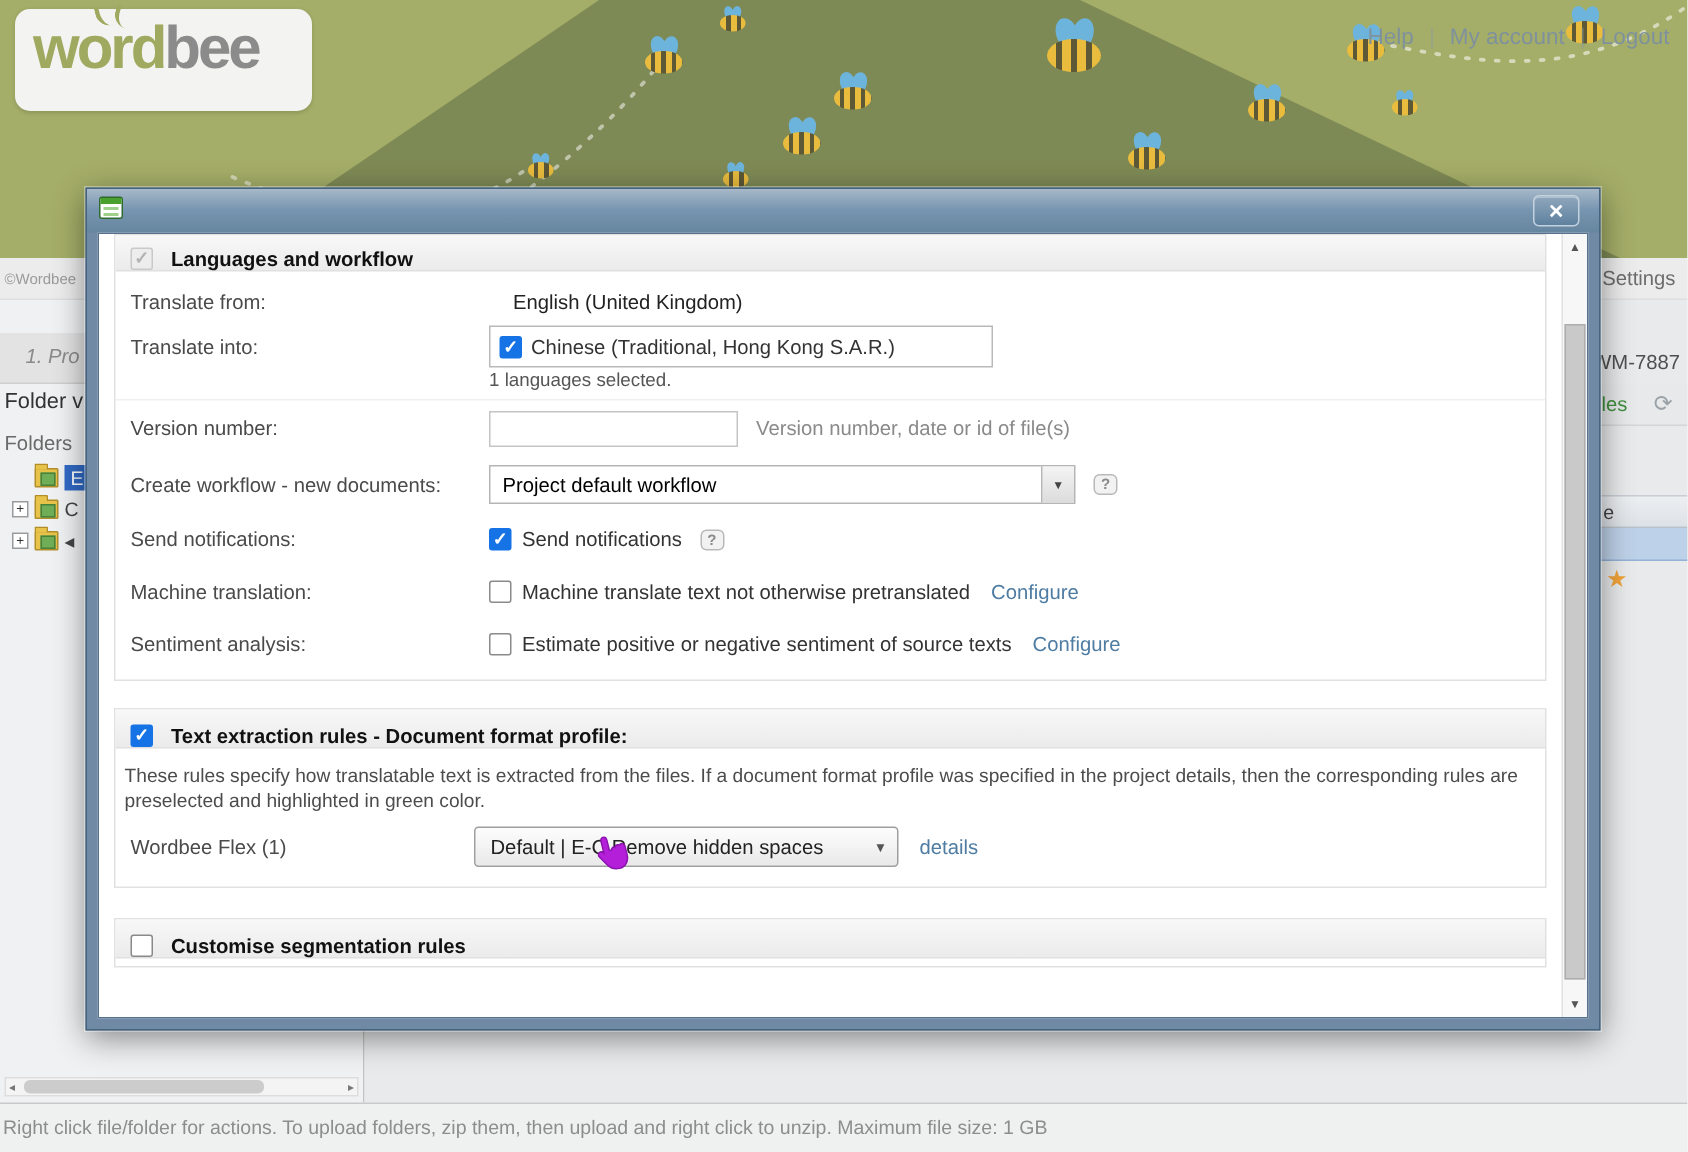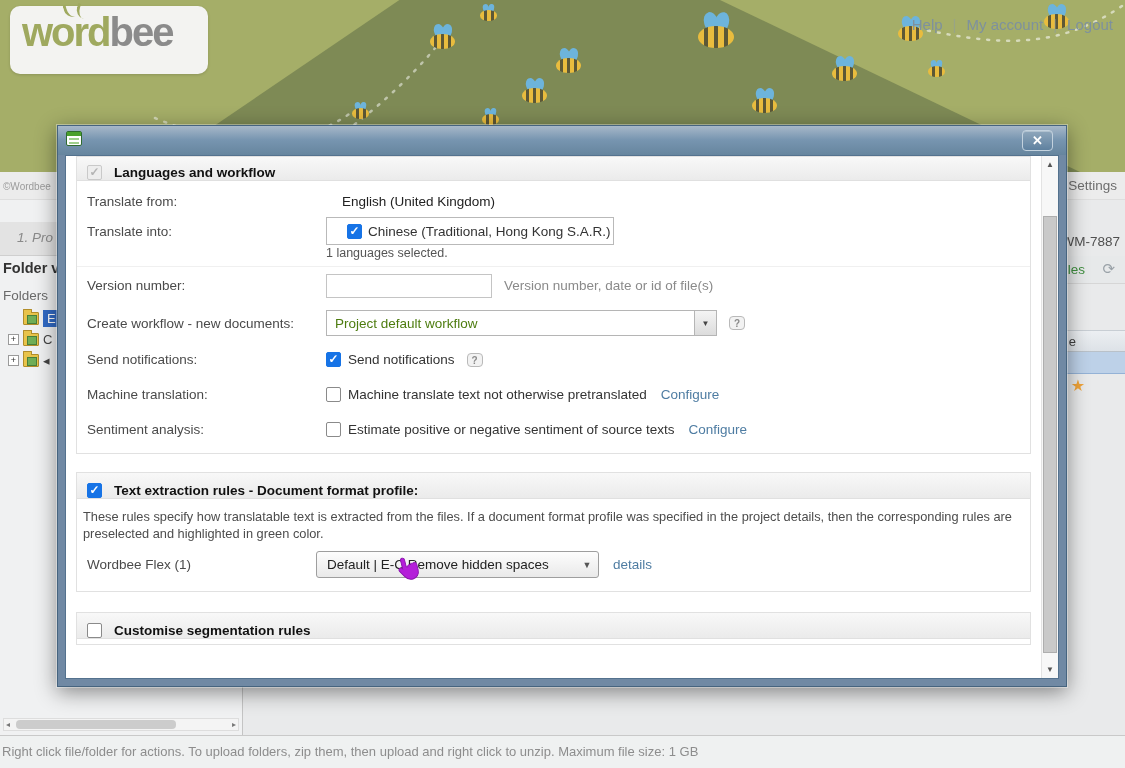--- a/index.html
+++ b/index.html
@@ -34,21 +34,21 @@
   .bee .w2 { left:46%; transform:rotate(14deg); }
   .bee.s { width:17px; height:17px; } .bee.m { width:25px; height:25px; } .bee.l { width:36px; height:36px; }
   
   .substrip { position:absolute; left:0; top:172px; width:1125px; height:28px; background:#ececec; border-bottom:1px solid #dedede; }
   .copyright { position:absolute; left:3px; top:9px; font-size:10px; color:#9b9b9b; }
   .settings-link { position:absolute; right:8px; top:6px; font-size:13.5px; color:#6d6d6d; cursor:pointer; }
   
   .left-panel { position:absolute; left:0; top:200px; width:243px; bottom:33px; background:#f0f1f2; border-right:1px solid #c4c4c4; }
   .tab-strip { position:absolute; left:0; right:0; top:22px; height:34px; background:#e3e3e3; border-bottom:1px solid #cfcfcf; }
   .tab-label { position:absolute; left:17px; top:8px; font-size:13.5px; color:#8a8a8a;font-style:italic; }
-  .panel-title { position:absolute; left:3px; top:60px; font-size:14.5px; font-weight:bold; color:#333; }
+  .panel-title { position:absolute; left:3px; top:60px; font-size:14.5px; font-weight:normal; color:#333; }
   .folders-label { position:absolute; left:3px; top:88px; font-size:13.5px; color:#6a6a6a; }
   .tree { position:absolute; left:0; top:108px; right:0; }
   .tree-row { display:flex; align-items:center; height:21px; font-size:13px; color:#444; }
   .expander { width:11px; height:11px; border:1px solid #9a9a9a; background:#fff; font-size:9px; line-height:9px; text-align:center; color:#333; margin:0 4px 0 8px; }
   .no-exp { width:23px; }
   .folder-ico { position:relative; width:16px; height:13px; background:#e8c34a; border:1px solid #b28e2b; border-radius:1px; margin-right:4px; }
   .folder-ico::before { content:""; position:absolute; left:-1px; top:-4px; width:7px; height:3px; background:#e8c34a; border:1px solid #b28e2b; border-bottom:none; border-radius:1px 1px 0 0; }
   .folder-ico::after { content:""; position:absolute; right:1px; top:2px; width:8px; height:7px; background:#6fae57; border:1px solid #49803a; }
   .tree-label.selected { background:#316ac5; color:#fff; padding:1px 4px; }
   .hscroll { position:absolute; left:3px; right:3px; bottom:4px; height:13px; background:#f4f4f4; border:1px solid #dddddd; }
@@ -98,28 +98,28 @@
   .cb.checked { background:#1673e6; border-color:#1673e6; }
   .cb.checked::after { content:"✓"; position:absolute; left:1.5px; top:-1px; color:#fff; font-size:12px; font-weight:bold; }
   .cb.discheck { background:#ededed; border-color:#c9c9c9; cursor:default; }
   .cb.discheck::after { content:"✓"; position:absolute; left:1.5px; top:-1px; color:#b3b3b3; font-size:12px; font-weight:bold; }
   
   .frow { display:flex; align-items:center; padding-left:10px; }
   .flabel { width:239px; color:#4a4a4a; flex:0 0 auto; }
   .fvalue { color:#222; }
   .row-tf { min-height:34px; padding-top:6px;gap:16px; }
   .row-ti { align-items:flex-start; padding-top:2px; }
-  .lang-box { width:288px; height:28px; border:1px solid #b9b9b9; display:flex; align-items:center; gap:6px; padding-left:20px;text-align:center; }
+  .lang-box { width:336px; height:28px; border:1px solid #b9b9b9; display:flex; align-items:center; gap:6px; padding-left:6px;text-align:center; }
   .lang-summary { font-size:12.5px; color:#555; margin-top:1px; }
   .row-version { min-height:38px; border-top:1px solid #f0f0f0; margin-top:6px; }
   .txt-input { width:166px; height:24px; border:1px solid #c4c4c4; font-size:13px; padding:0 5px; font-family:"Liberation Sans", sans-serif; }
   .hint { color:#8a8a8a; margin-left:12px; }
   .row-wf { min-height:38px; }
   .select { height:26px; border:1px solid #b5b5b5; display:flex; align-items:center; background:#fff; cursor:pointer; }
-  .select .sel-text { flex:1; padding:0 8px; color:#4d7c0f; white-space:nowrap; overflow:hidden; }
+  .select .sel-text { flex:1; padding:0 8px; color:#000000; white-space:nowrap; overflow:hidden; }
   .select .sel-arrow { width:22px; align-self:stretch; background:linear-gradient(#f4f4f4,#dcdcdc); border-left:1px solid #b5b5b5; text-align:center; font-size:8px; color:#444; line-height:25px; }
   .wf-select { width:391px; }
   .help-ico { width:16px; height:14px; border:1px solid #b9b9b9; border-radius:4px; background:#f2f2f2; color:#8a8a8a; font-size:10px; font-weight:bold; text-align:center; line-height:13px; margin-left:12px; flex:0 0 auto; cursor:pointer; }
   .row-check { min-height:35px; gap:0; }
   .cb-label { margin-left:7px; color:#333; }
   .cfg-link, .details-link { color:#4e7ca2; margin-left:14px; cursor:pointer; text-decoration:none; }
   .pad-b { height:6px; }
   
   .desc { padding:9px 8px 2px 6px; font-size:12.8px; color:#4c4c4c; line-height:1.35; }
   .row-flex { min-height:40px; }

